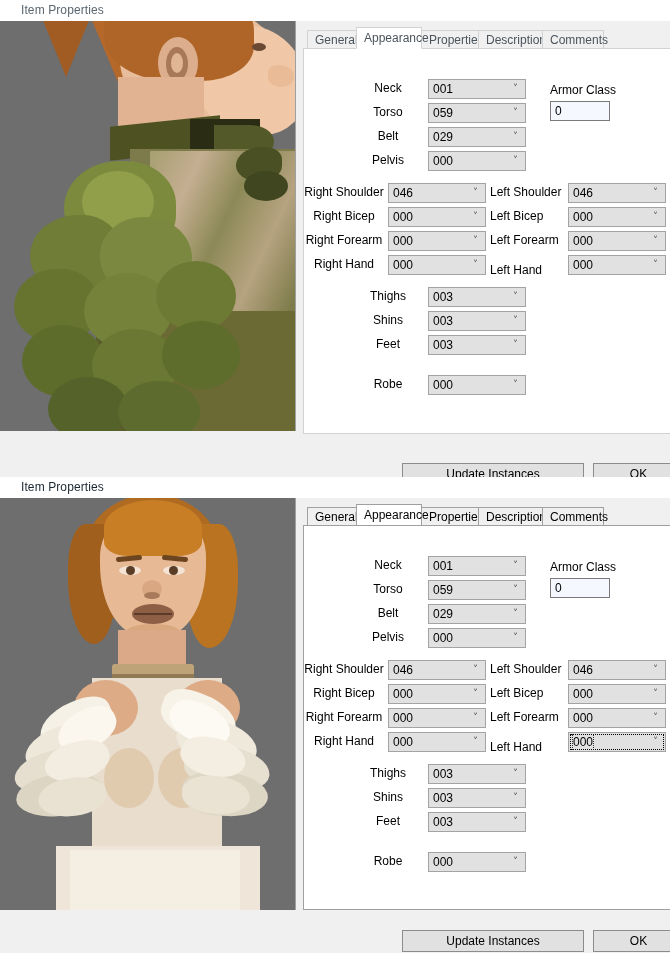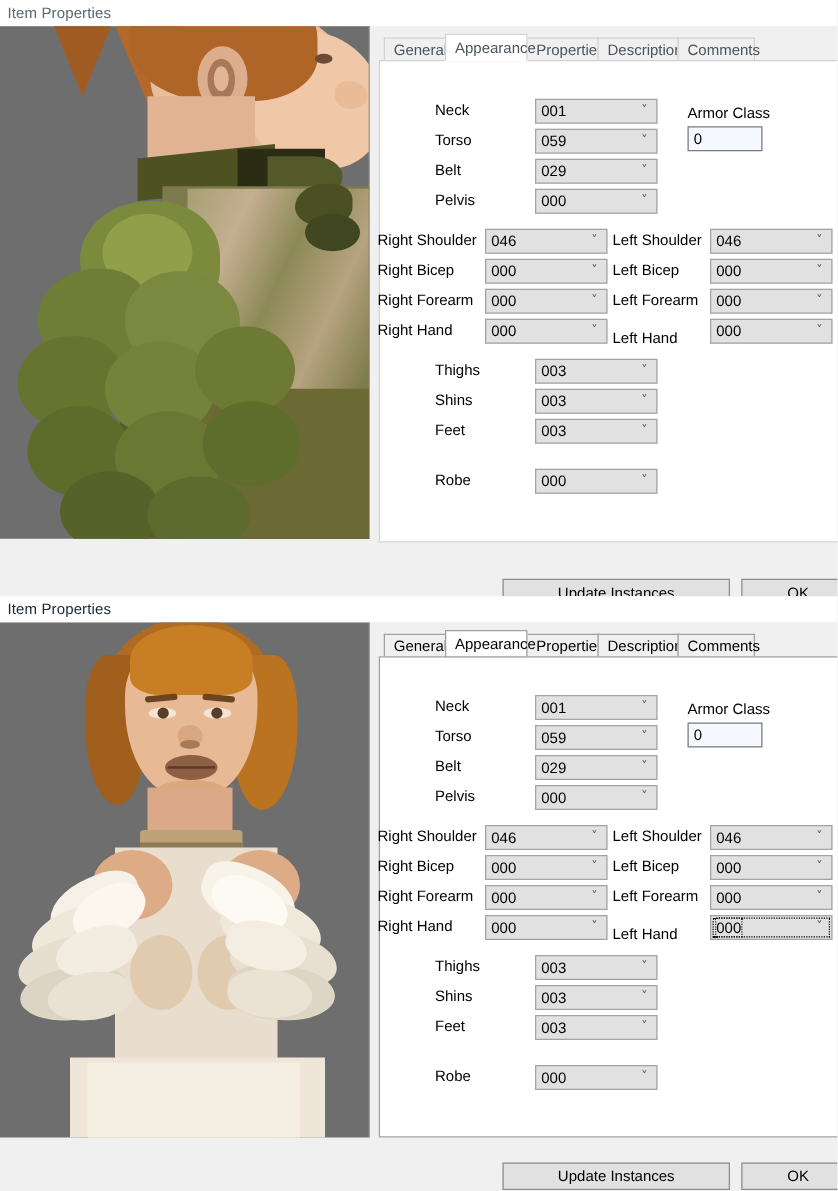--- a/index.html
+++ b/index.html
@@ -12,21 +12,21 @@
   }
   .window{position:relative;width:670px;overflow:hidden;background:#f0f0f0;}
   .win-top{height:477px;}
   .win-bottom{height:476px;}
 
   
   .titlebar{
     height:21px;background:#ffffff;position:relative;
   }
   .titlebar .title{
-    position:absolute;left:6px;top:2px;font-size:12px;line-height:16px;
+    position:absolute;left:21px;top:2px;font-size:12px;line-height:16px;
     color:#5a6670;letter-spacing:.1px;text-align:center;
   }
   .titlebar.active .title{color:#1a2733;}
 
   
   .client{position:relative;background:#f0f0f0;}
   .client.top{height:456px;}
   .client.bottom{height:455px;}
 
   
@@ -57,21 +57,21 @@
     top:0;height:22px;line-height:21px;background:#ffffff;
     border-bottom:1px solid #fff;z-index:3;
   }
   .tabbody{
     position:absolute;left:0;right:0;top:21px;bottom:0;
     background:#ffffff;border:1px solid #d2d2d2;box-sizing:border-box;
   }
   .tabctl.active .tabbody{border-color:#a0a0a0;}
   .lbl{
     position:absolute;top:0;height:20px;line-height:19px;
-    font-size:12px;color:#000;white-space:nowrap;text-align:left;
+    font-size:12px;color:#000;white-space:nowrap;text-align:center;
   }
   .combo{
     position:absolute;top:0;height:20px;box-sizing:border-box;
     background:#e1e1e1;border:1px solid #a3a3a3;
     font-size:12px;line-height:18px;color:#000;
     padding-left:4px;overflow:hidden;white-space:nowrap;
   }
   .combo .arrow{
     position:absolute;right:7px;top:0;height:18px;line-height:17px;
     font-size:10px;color:#555;font-family:"DejaVu Sans",sans-serif;

